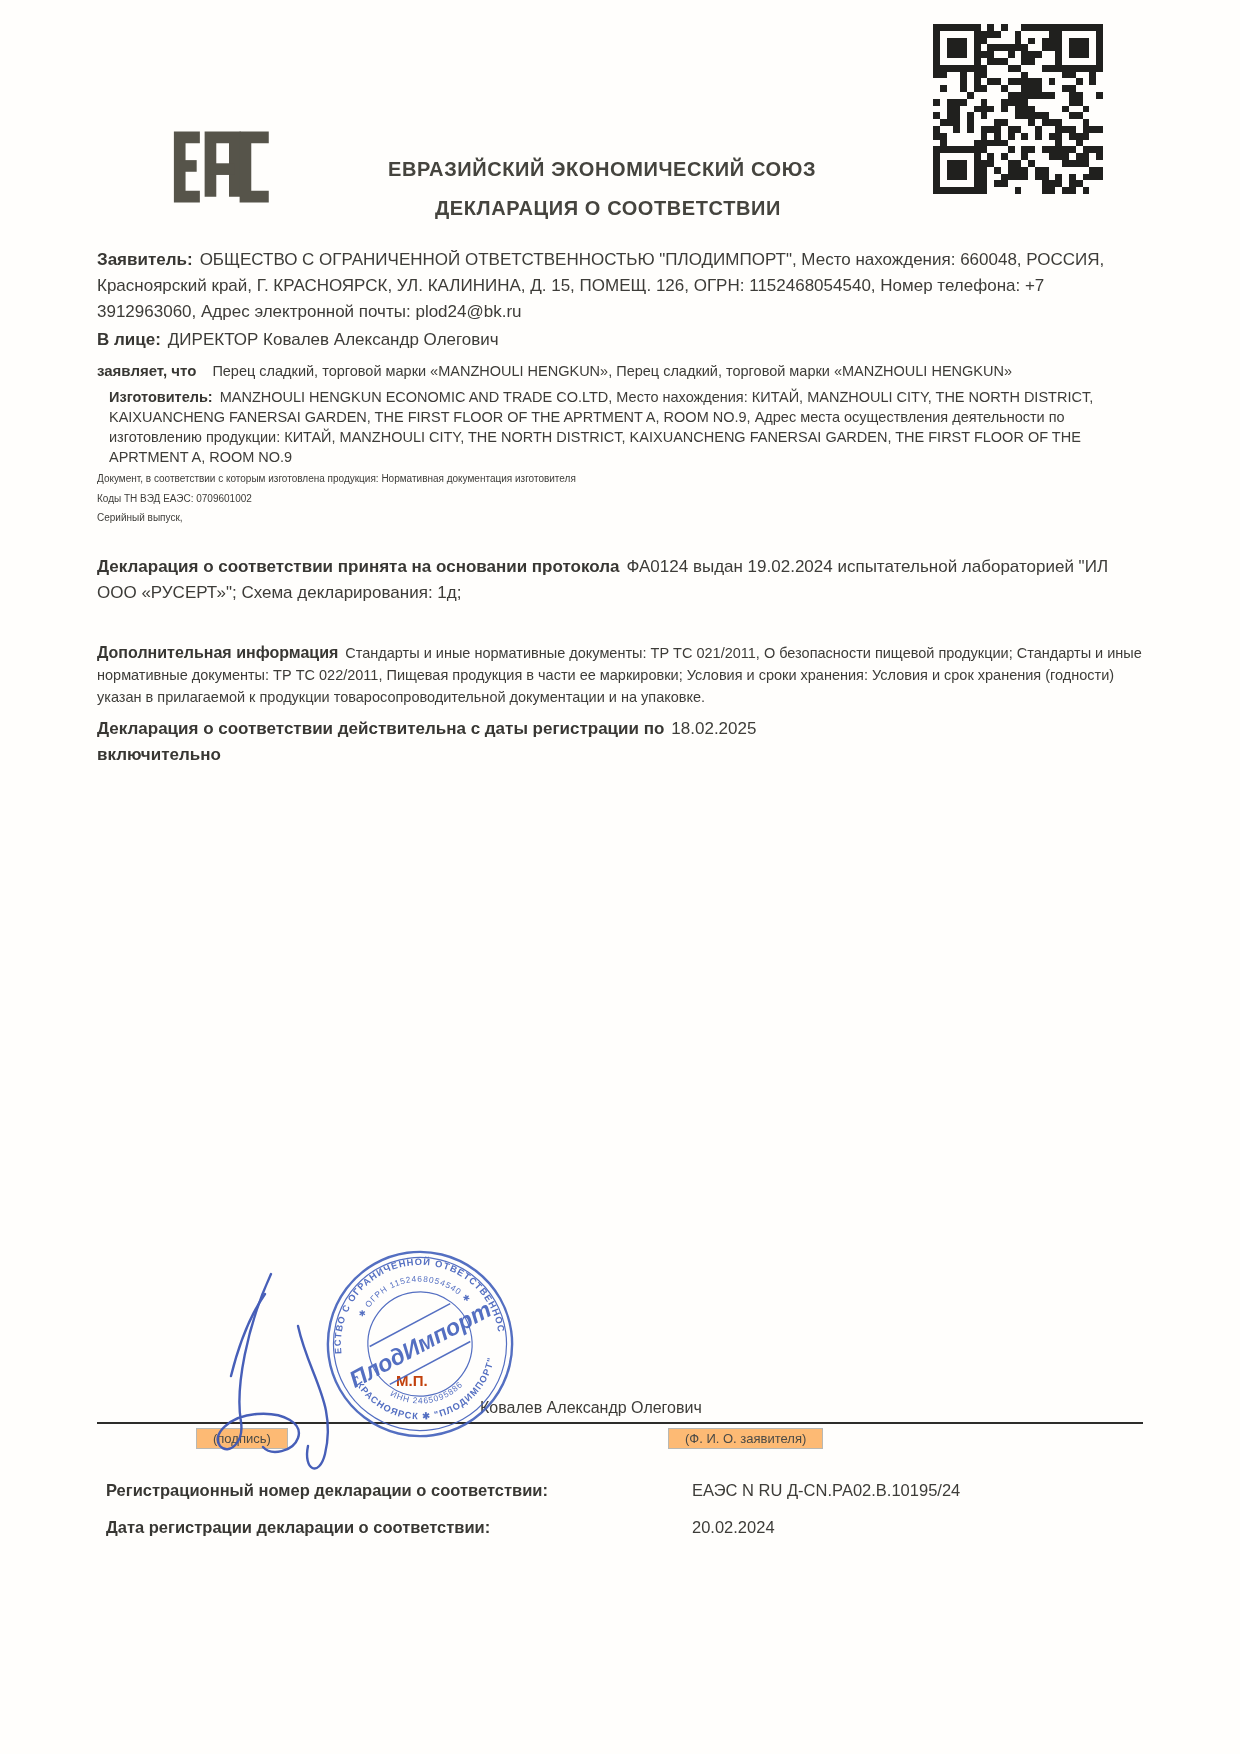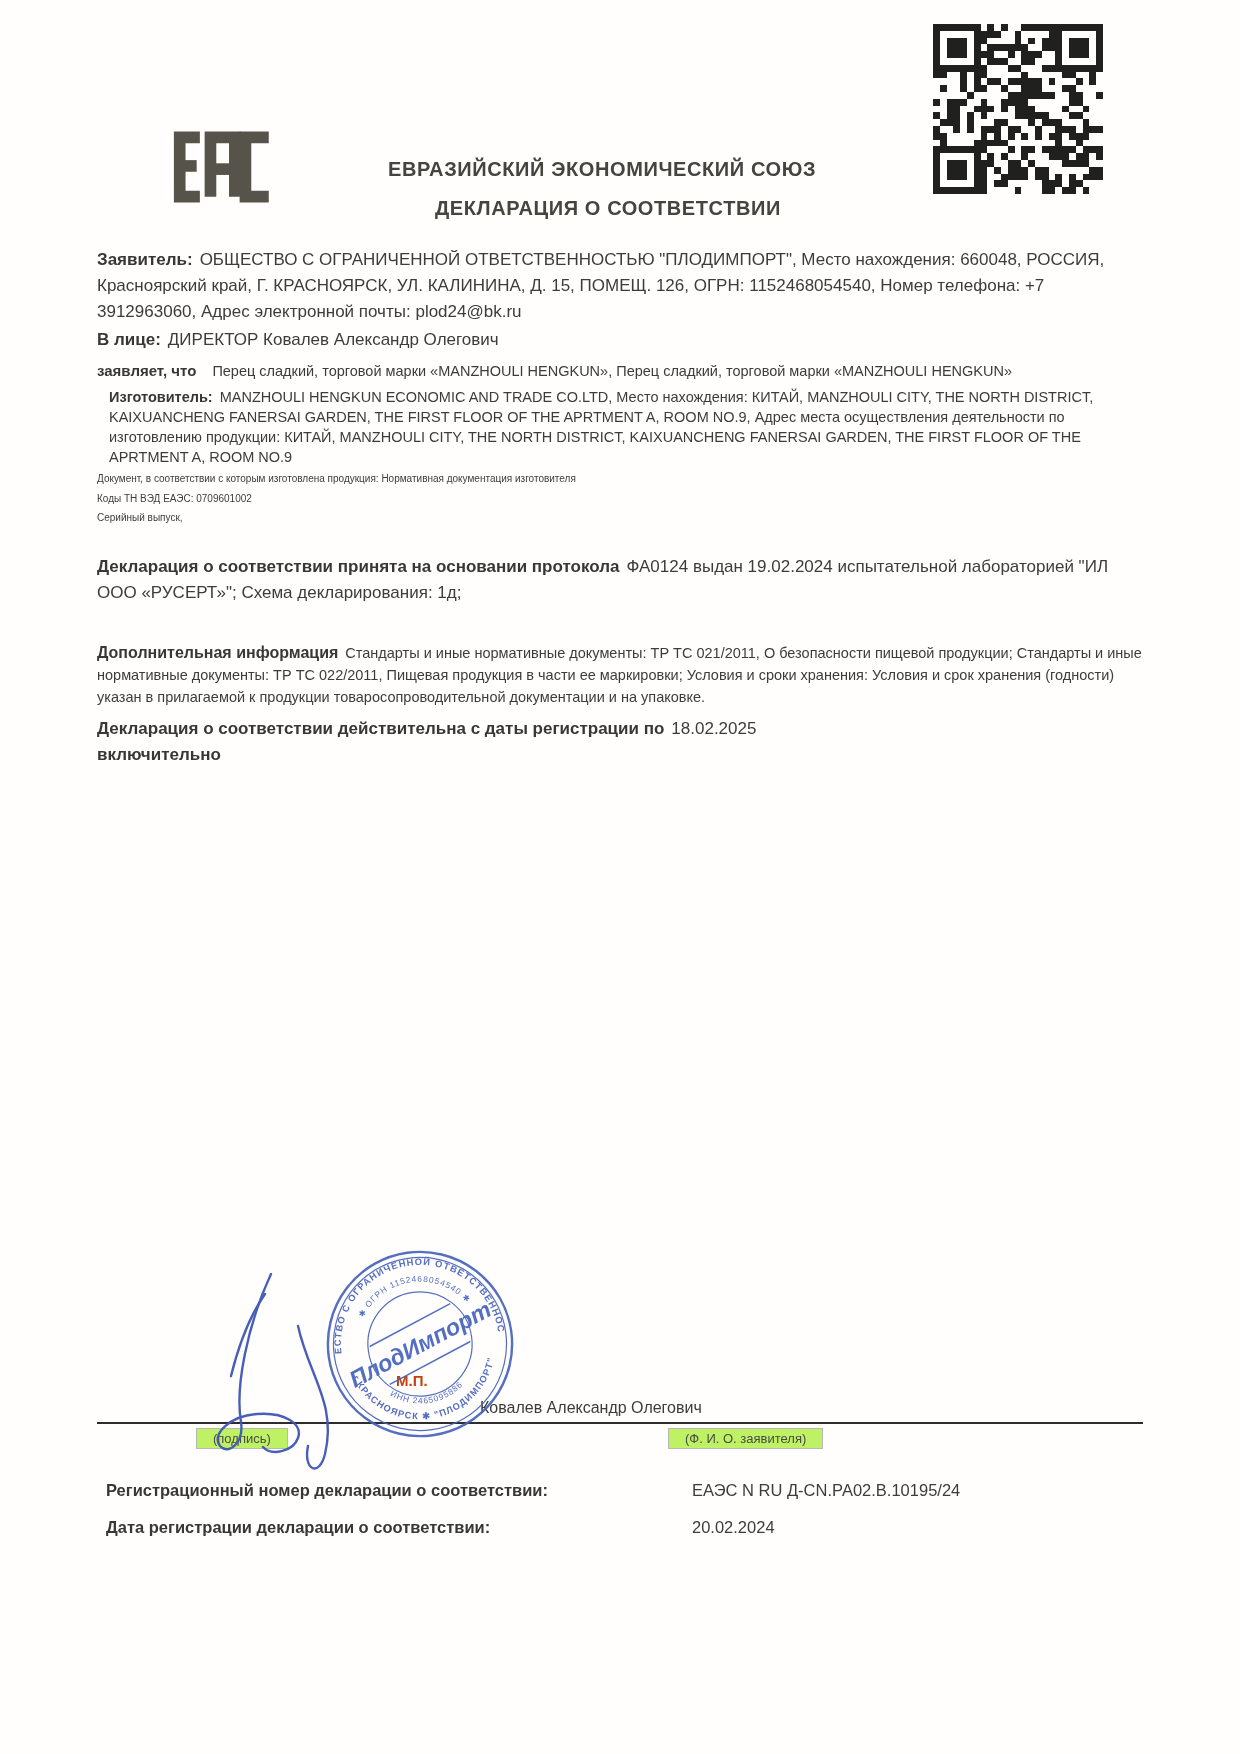--- a/index.html
+++ b/index.html
@@ -26,21 +26,21 @@
   .p-md{font-size:14.5px;line-height:20px;}
   .p-sm{font-size:10px;line-height:19.5px;}
   .mt2{margin-top:2px;} .mt4{margin-top:4px;} .mt6{margin-top:6px;margin-left:12px;}
   .mt26{margin-top:26px;} .mt36{margin-top:36px;} .mt8{margin-top:8px;}
   .gap-wide{margin-right:16px;}
   .block{display:block;}
 
   
   .sig-line{position:absolute;left:97px;top:1422px;width:1046px;height:2px;background:#2d2d2b;}
   .caption-box{position:absolute;top:1428px;font-size:13px;color:#4a4a46;
-               border:1px solid #b9b8b2;background:#bef264;padding:2px 16px;}
+               border:1px solid #b9b8b2;background:#fdba74;padding:2px 16px;}
   .cap-sign{left:196px;}
   .cap-fio{left:668px;}
   .signer-name{position:absolute;left:480px;top:1399px;font-size:16px;color:#3d3c38;z-index:2;}
   .mp-print{position:absolute;left:396px;top:1372px;font-size:15px;font-weight:bold;color:#c2410c;z-index:2;}
 
   .stamp{position:absolute;left:313px;top:1237px;width:214px;height:214px;z-index:6;
          opacity:.92;transform:rotate(-8deg);}
   .handsign{position:absolute;left:185px;top:1256px;width:185px;height:230px;z-index:5;}
 
   

